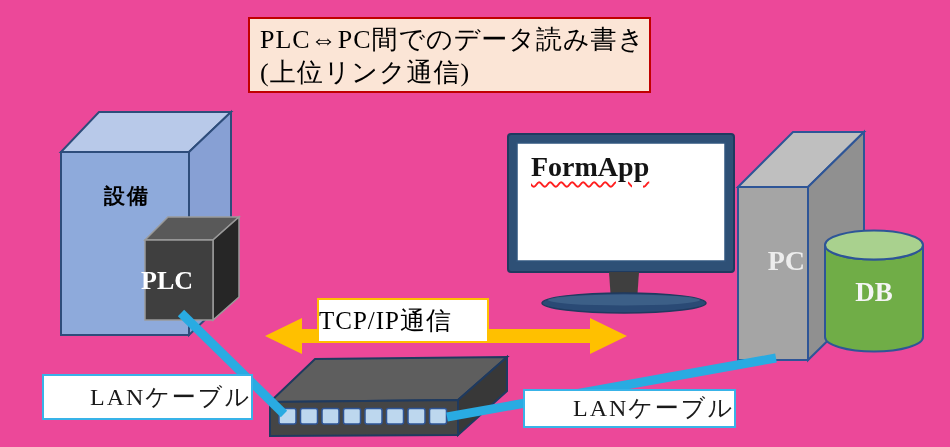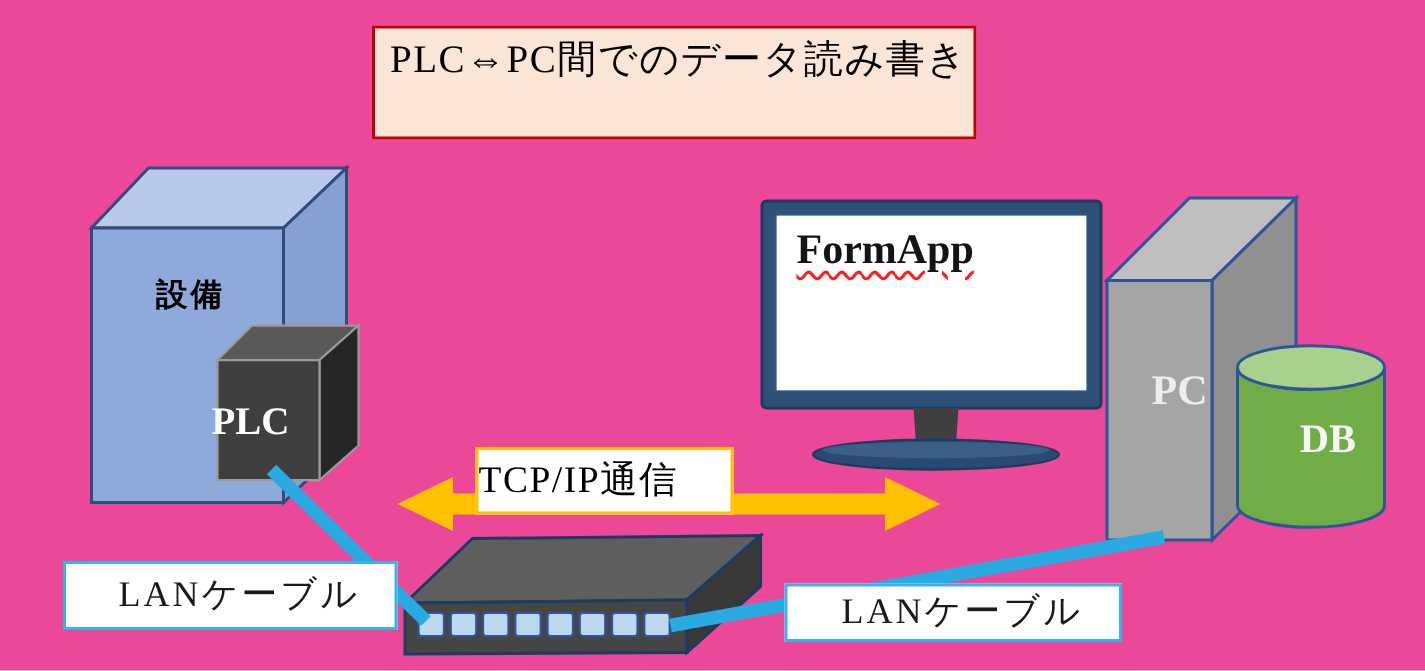--- a/index.html
+++ b/index.html
@@ -15,28 +15,28 @@
     padding:4px 0 4px 10px;font-size:26px;line-height:33px;letter-spacing:1px;
   }
   .equip-label{left:70px;top:182px;width:114px;text-align:center;font-size:21px;font-weight:700;letter-spacing:2px;}
   .plc-label{left:141px;top:266px;width:68px;font-size:26px;font-weight:700;color:#fff;}
   .monitor-text{left:531px;top:148px;font-size:28px;font-weight:700;line-height:38px;color:#141414;}
   .wavy{
     text-decoration-line:underline;text-decoration-style:wavy;
     text-decoration-color:#ff1f1f;text-decoration-thickness:2px;text-underline-offset:5px;
   }
   .pc-label{left:739px;top:245px;width:66px;text-align:right;font-size:28px;font-weight:700;color:#EDEDED;}
-  .db-label{left:844px;top:277px;width:60px;text-align:right;font-size:27px;font-weight:700;color:#F5F5F5;}
+  .db-label{left:844px;top:277px;width:60px;text-align:center;font-size:27px;font-weight:700;color:#F5F5F5;}
   .tcp-box{
     left:317px;top:298px;width:168px;height:41px;background:#fff;border:2px solid #FFC000;
     text-align:left;font-size:25px;line-height:41px;letter-spacing:1px;
   }
   .hub-label{left:293px;top:366px;font-size:27px;letter-spacing:2px;color:#0d0d0d;}
   .lan-box{
-    background:#fff;border:2px solid #38B3E8;text-align:center;font-size:24px;letter-spacing:2px;color:#1a1a1a;padding-left:12px;
+    background:#fff;border:2px solid #38B3E8;text-align:right;font-size:24px;letter-spacing:2px;color:#1a1a1a;
   }
   .lan-left{left:42px;top:374px;width:207px;height:42px;line-height:42px;}
   .lan-right{left:523px;top:389px;width:209px;height:35px;line-height:35px;}
 </style>
 </head>
 <body>
 
 <div class="canvas">
 
   <svg width="950" height="447" viewBox="0 0 950 447">
@@ -89,20 +89,21 @@
         <rect x="429.5" y="408.5" width="17" height="15.5" rx="2" fill="#BDD7EE"></rect>
       </g>
     </g>
 
     <line x1="181" y1="313" x2="284" y2="414" stroke-width="9" stroke="#29ABE2"></line>
     <line x1="447" y1="417" x2="776" y2="358" stroke-width="9" stroke="#29ABE2"></line>
   </svg>
 
   <div class="ov title-box">
     <div>PLC⇔PC間でのデータ読み書き</div>
+    <div>(上位リンク通信)</div>
   </div>
 
   <div class="ov equip-label">設備</div>
 
   <div class="ov plc-label">PLC</div>
 
   <div class="ov monitor-text">
     <div class="wavy">FormApp</div>
   </div>
 

